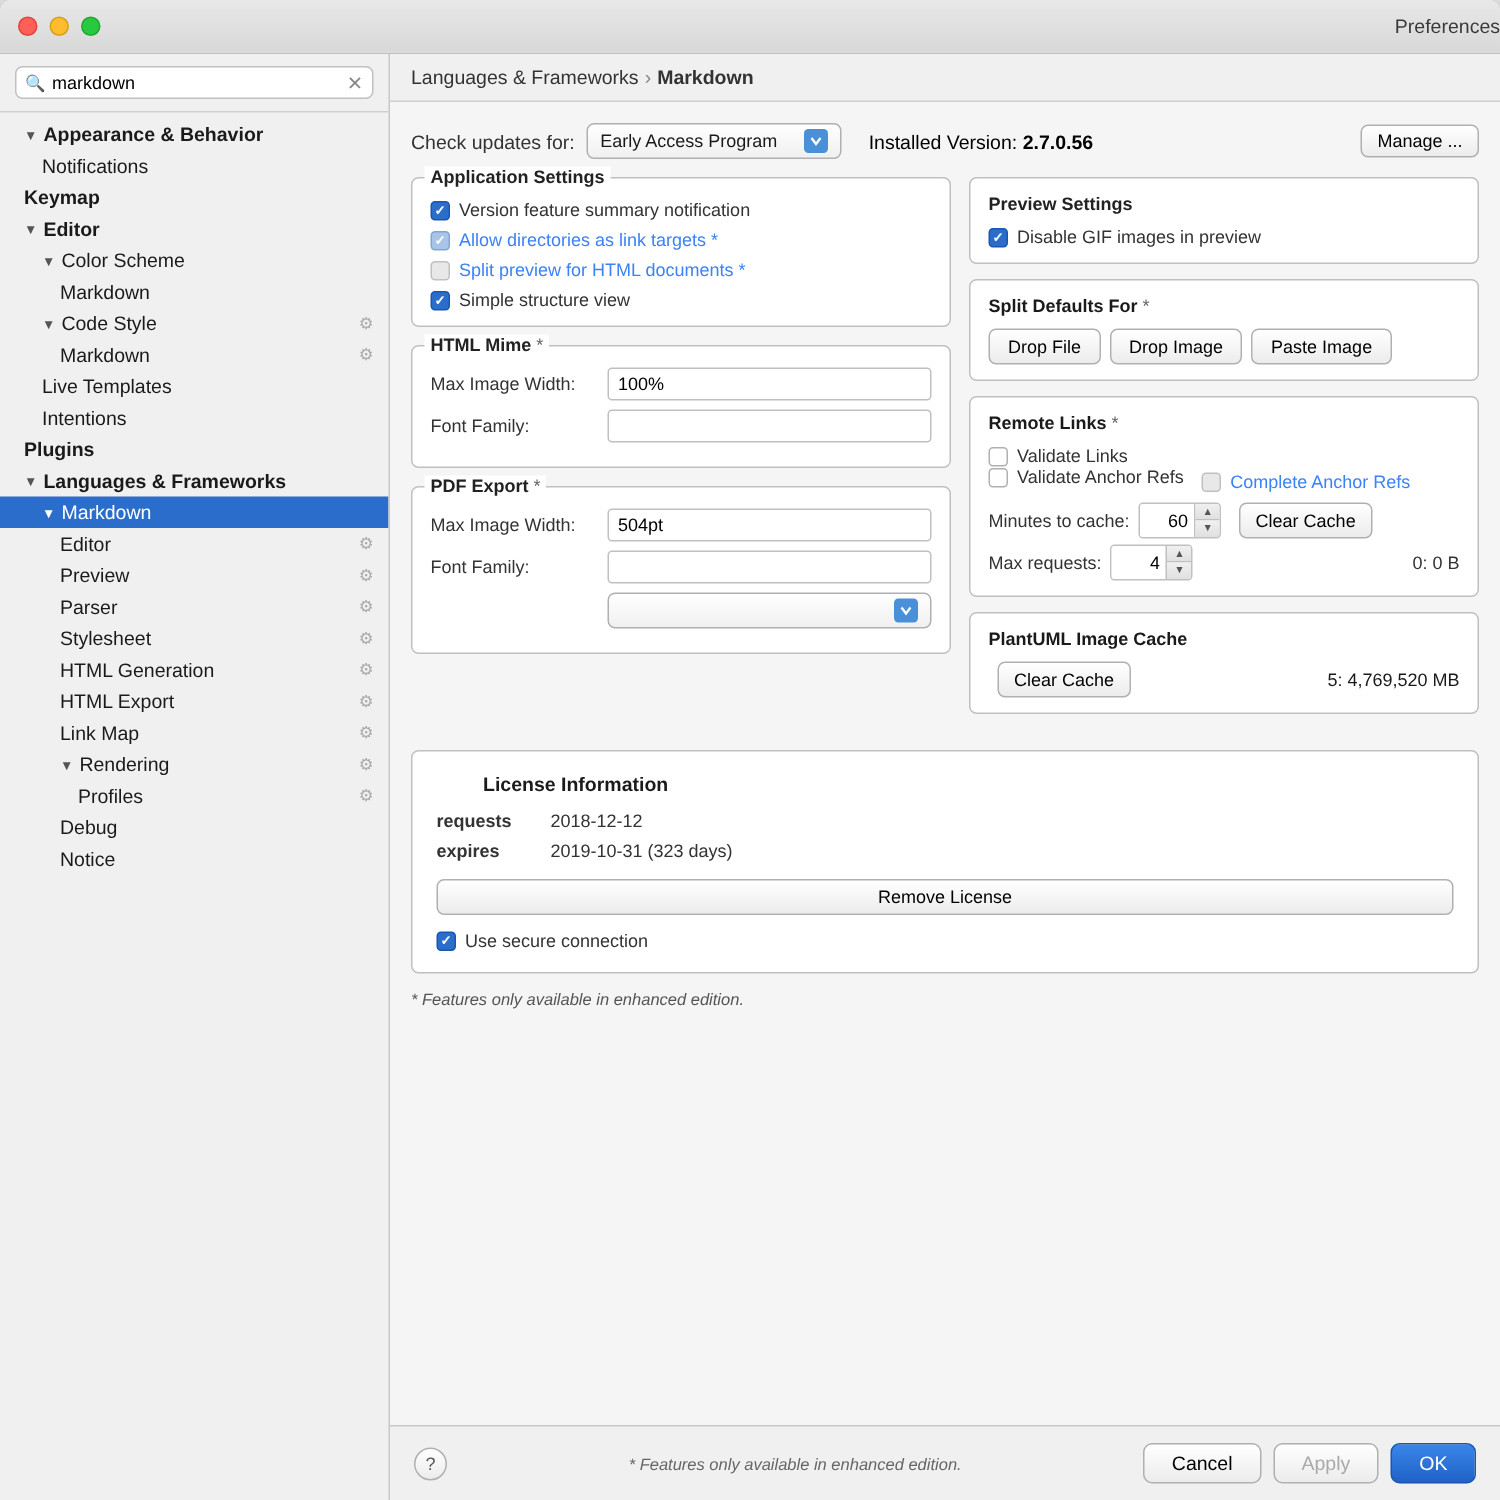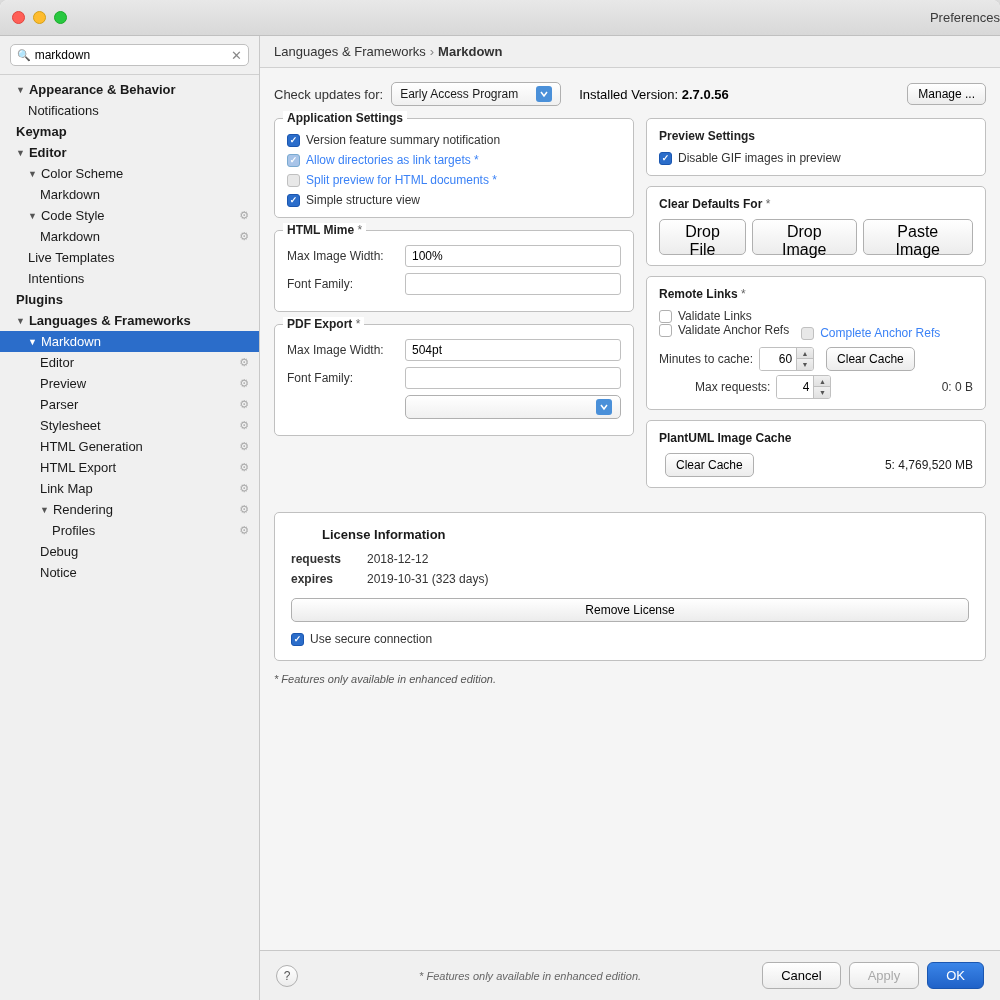--- a/index.html
+++ b/index.html
@@ -335,23 +335,23 @@
     }
     .btn-group {
       display: flex;
       gap: 6px;
     }
     .action-btn {
       padding: 3px 12px;
       border: 1px solid #b0b0b0;
       border-radius: 5px;
       background: linear-gradient(180deg, #fff 0%, #ececec 100%);
-      font-size: 16px;
-      cursor: pointer;
-      height: 36px;
+      font-size: 12px;
+      cursor: pointer;
+      height: 24px;
     }
     
     .remote-links-box {
       border: 1px solid #c0c0c0;
       border-radius: 5px;
       background: white;
       padding: 10px 12px;
       position: relative;
       margin-bottom: 12px;
     }
@@ -715,21 +715,21 @@
             <div class="preview-settings-box" style="margin-bottom:10px;">
               <div class="group-label" style="position:static; background:transparent; padding:0; margin-bottom:8px;">Preview Settings</div>
               <div class="checkbox-row">
                 <div class="cb checked"></div>
                 <span class="cb-label">Disable GIF images in preview</span>
               </div>
             </div>
 
             <div class="change-defaults-box" style="margin-bottom:10px;">
               <div style="font-weight:600; font-size:12px; margin-bottom:8px;">
-                <span>Clear Defaults For</span><span style="color:#666; font-weight:400;"> *</span>
+                <span>Split Defaults For</span><span style="color:#666; font-weight:400;"> *</span>
               </div>
               <div class="btn-group">
                 <button class="action-btn">Drop File</button>
                 <button class="action-btn">Drop Image</button>
                 <button class="action-btn">Paste Image</button>
               </div>
             </div>
 
             <div class="remote-links-box" style="margin-bottom:10px;">
               <div style="font-weight:600; font-size:12px; margin-bottom:8px;">
@@ -755,21 +755,21 @@
                 <span class="cache-label">Minutes to cache:</span>
                 <div class="cache-input-wrap">
                   <input class="cache-input" type="text" value="60" style="">
                   <div class="spinner-btns">
                     <div class="spinner-btn">▲</div>
                     <div class="spinner-btn">▼</div>
                   </div>
                 </div>
                 <button class="cache-clear-btn">Clear Cache</button>
               </div>
-              <div class="cache-row" style="margin-top:4px;margin-left:36px;">
+              <div class="cache-row" style="margin-top:4px;">
                 <span class="cache-label">Max requests:</span>
                 <div class="cache-input-wrap">
                   <input class="cache-input" type="text" value="4" style="">
                   <div class="spinner-btns">
                     <div class="spinner-btn">▲</div>
                     <div class="spinner-btn">▼</div>
                   </div>
                 </div>
                 <span class="cache-value">0: 0 B</span>
               </div>

